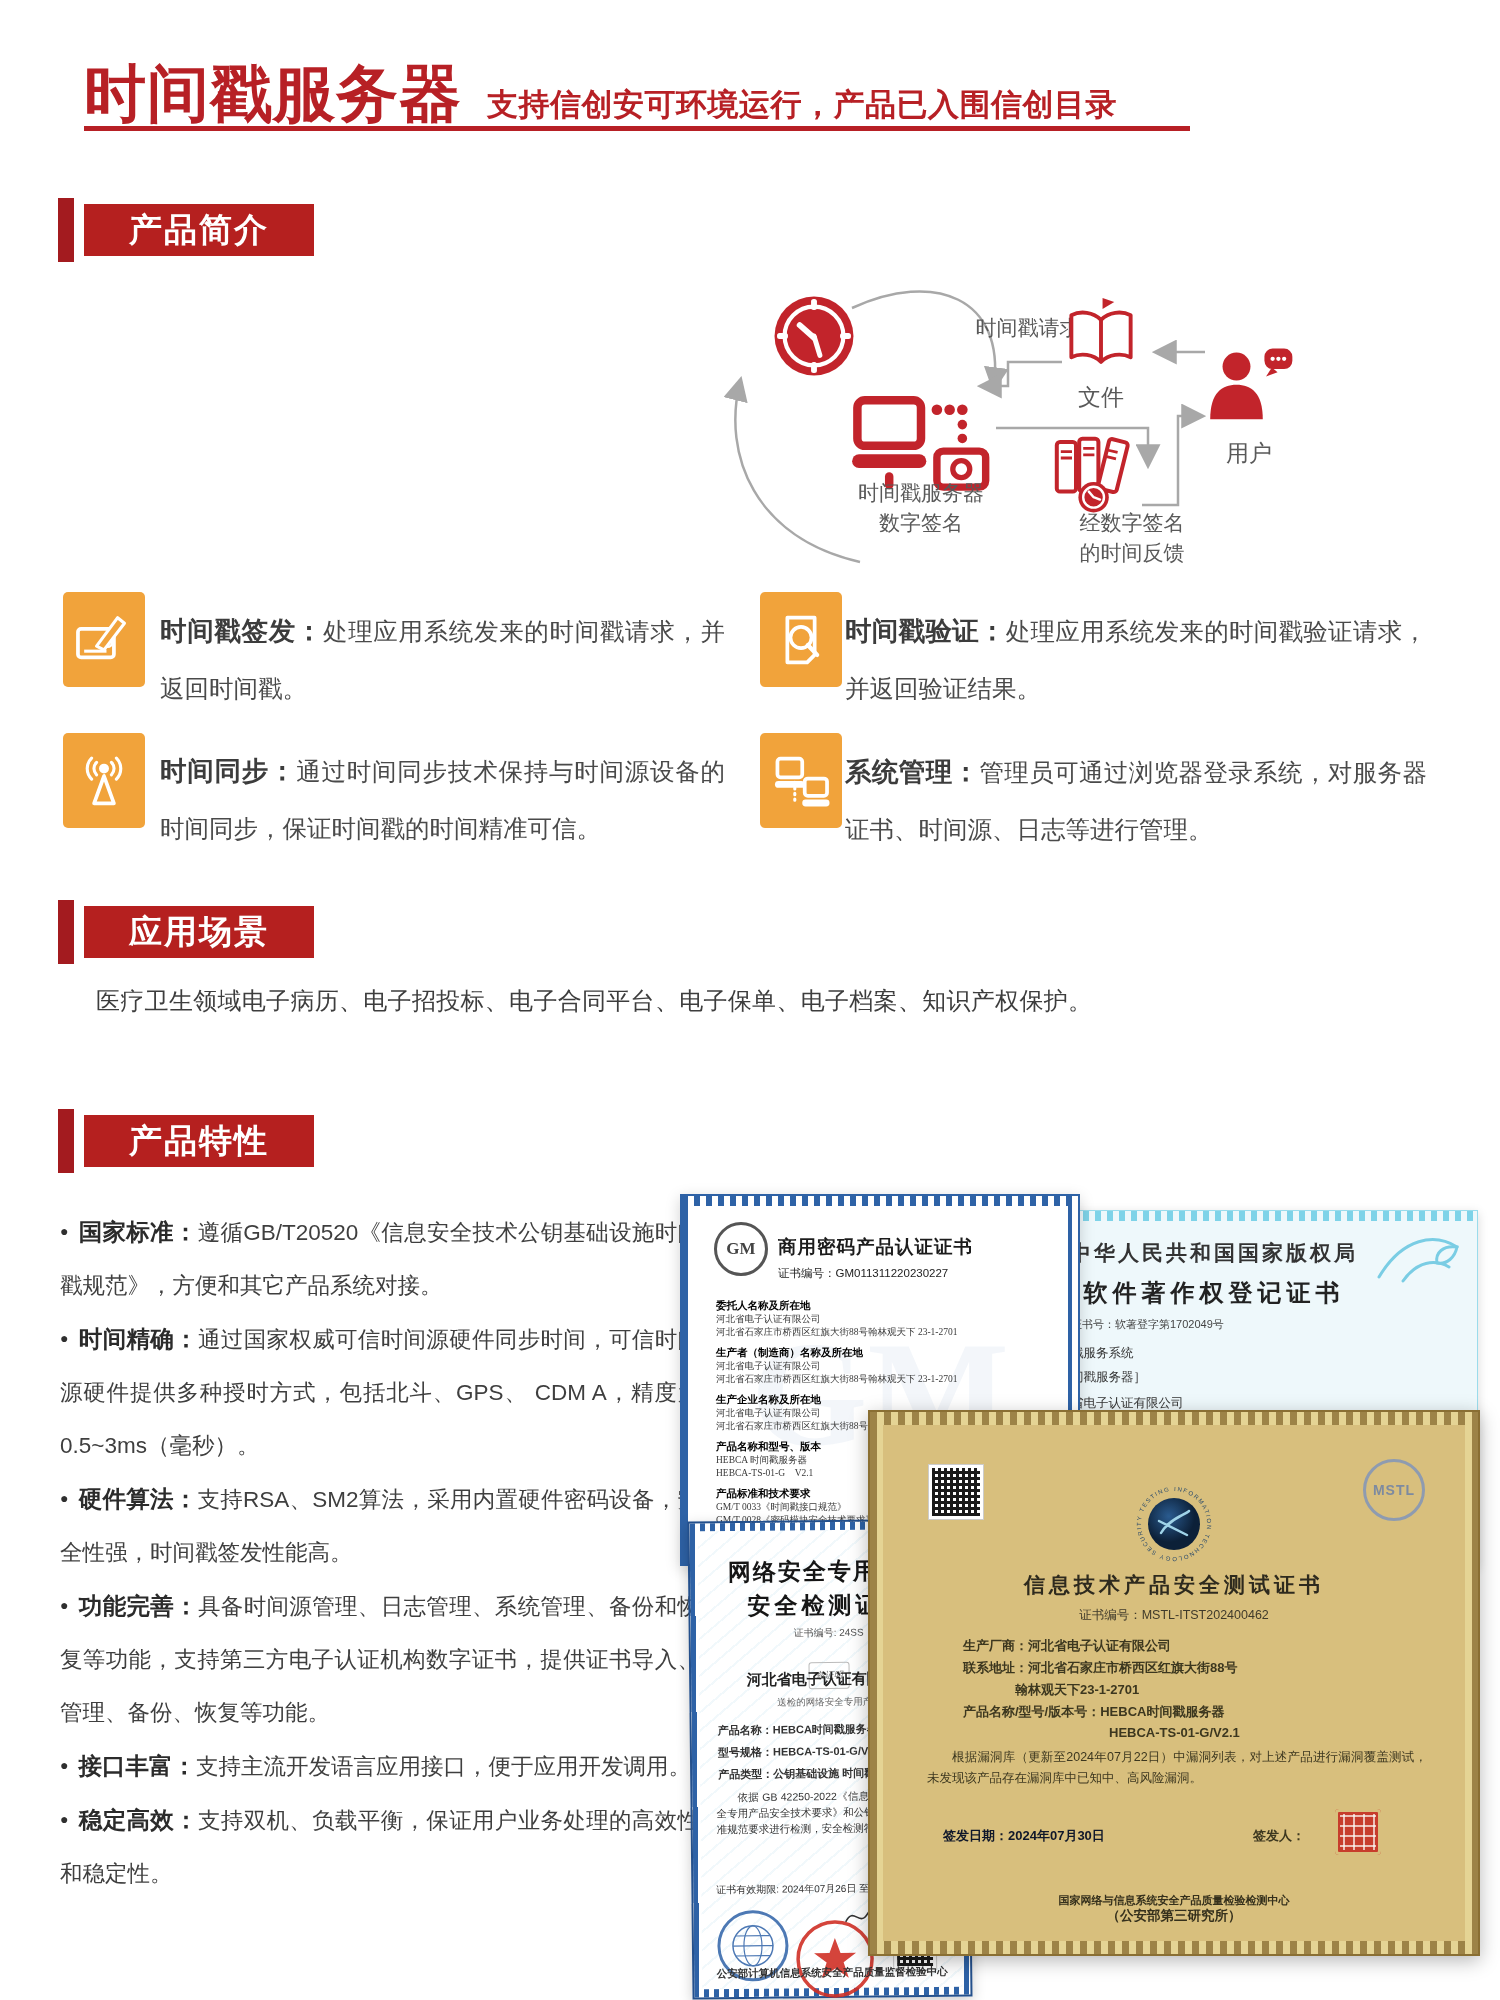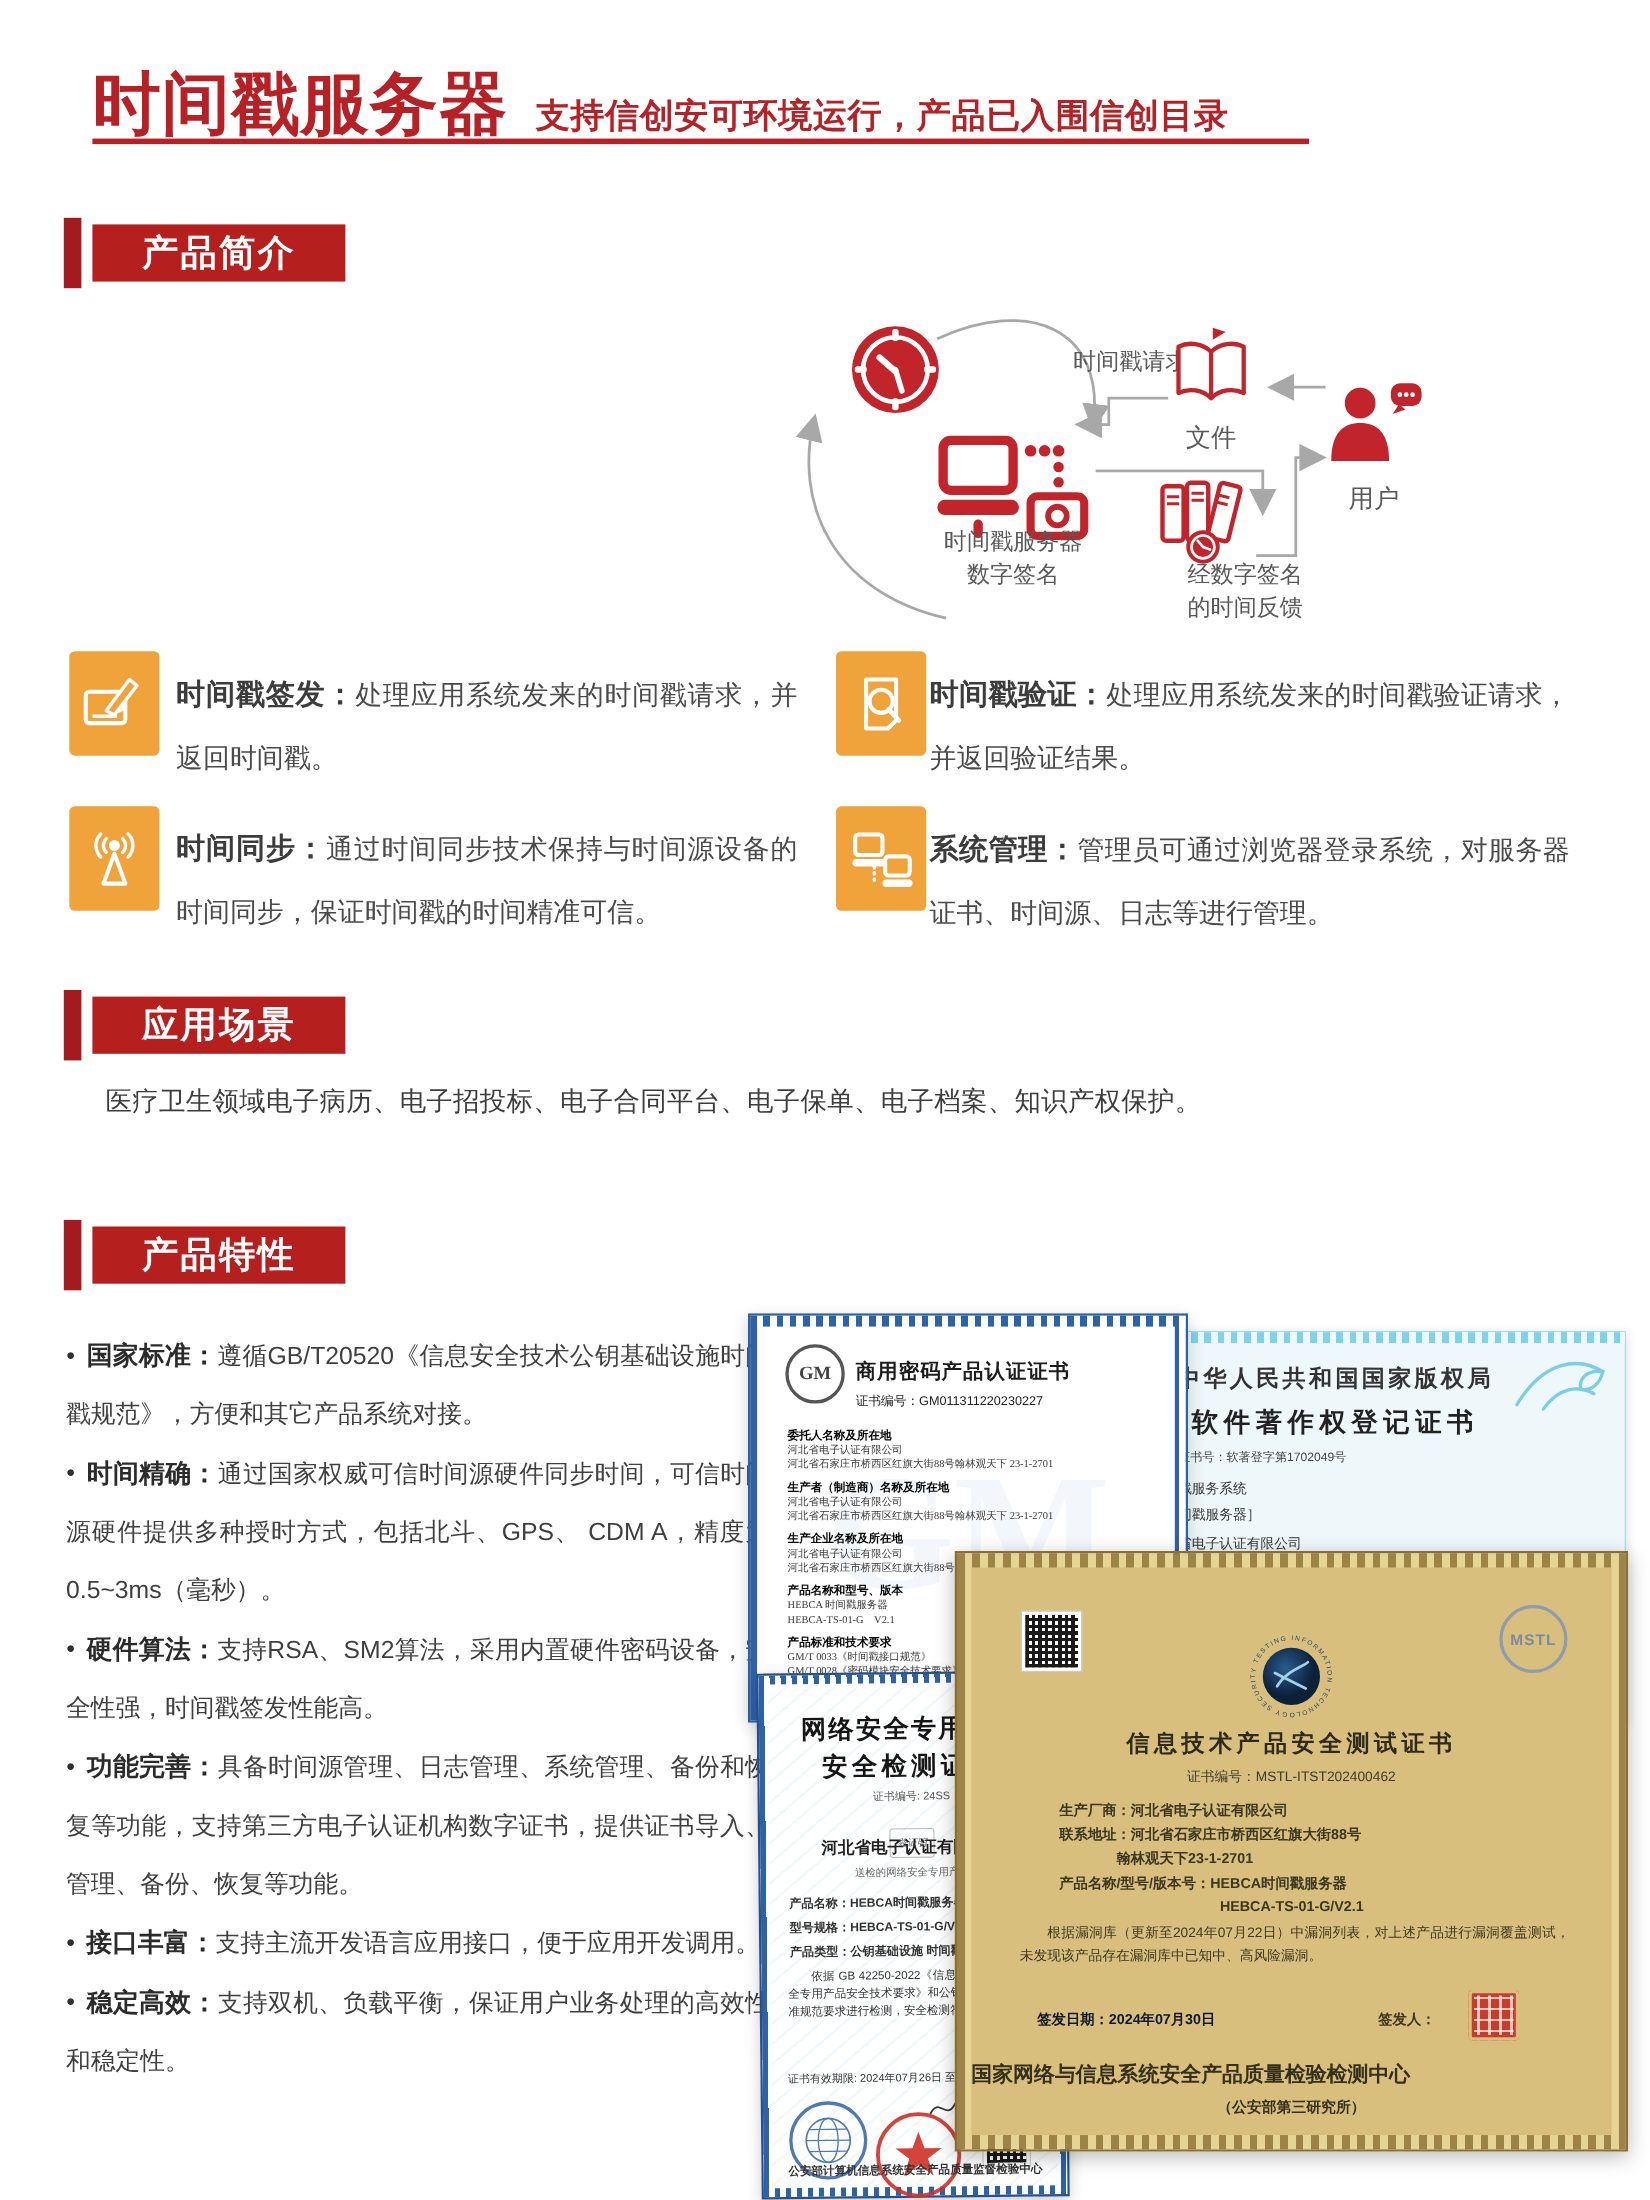--- a/index.html
+++ b/index.html
@@ -104,21 +104,21 @@
   .cd-no{position:absolute;left:0;top:182px;width:100%;text-align:center;font-size:12.5px;color:#3f3a2a;}
   .cd-f{position:absolute;left:44px;font-size:13px;font-weight:bold;color:#3c371f;margin-left:36px;}
   .cd-body{position:absolute;left:44px;top:322px;width:500px;font-size:12.5px;line-height:21px;color:#3c371f;
            text-align:justify;text-indent:2em;}
   .cd-date{position:absolute;left:60px;top:402px;font-size:13px;font-weight:bold;color:#0f172a;}
   .cd-signer{position:absolute;left:370px;top:402px;font-size:13px;font-weight:bold;color:#3c371f;}
   .cd-seal{position:absolute;left:452px;top:384px;width:46px;height:46px;background:#c63326;border-radius:4px;
            box-shadow:inset 0 0 0 3px #d8bf7d, inset 0 0 0 5px #c63326;opacity:.92;
            background-image:repeating-linear-gradient(0deg,transparent 0 8px,rgba(255,255,255,.7) 8px 10px),
                             repeating-linear-gradient(90deg,transparent 0 8px,rgba(255,255,255,.7) 8px 10px);}
-  .cd-foot1{position:absolute;left:0;top:448px;width:100%;font-size:19px;font-weight:bold;color:#35301c;}
+  .cd-foot1{position:absolute;left:0;top:468px;width:100%;text-align:center;font-size:11px;font-weight:bold;color:#35301c;}
   .cd-foot2{position:absolute;left:0;top:482px;width:100%;text-align:center;font-size:13.5px;font-weight:bold;color:#35301c;}
 </style>
 </head>
 <body>
 
 <div class="page">
 
   <div class="hd-title">时间戳服务器</div>
   <div class="hd-sub">支持信创安可环境运行，产品已入围信创目录</div>
   <div class="hd-line"></div>

